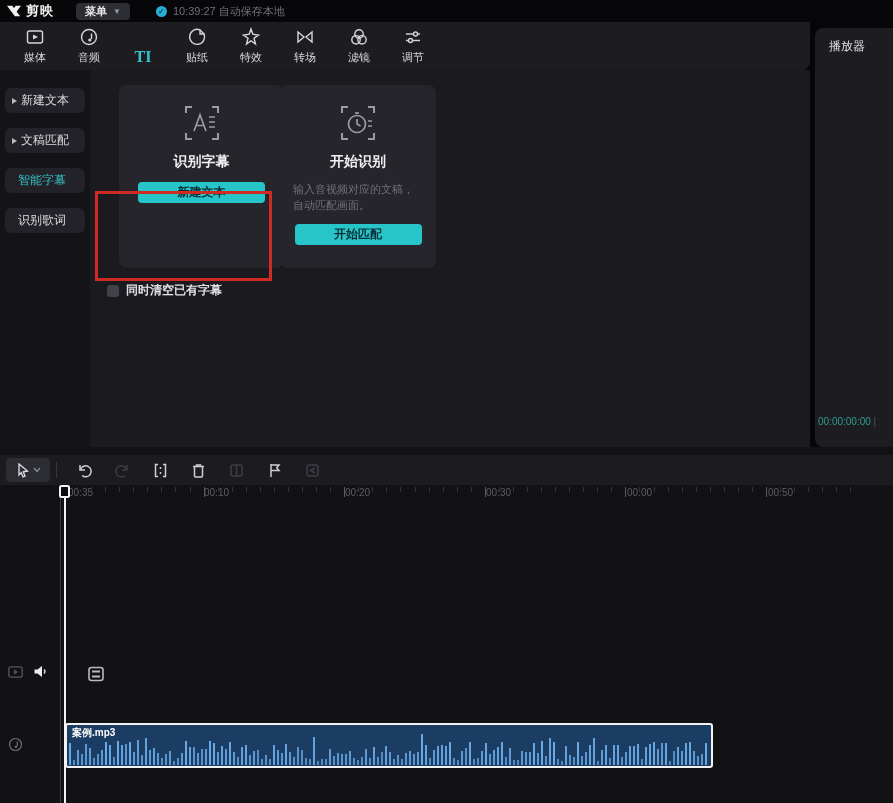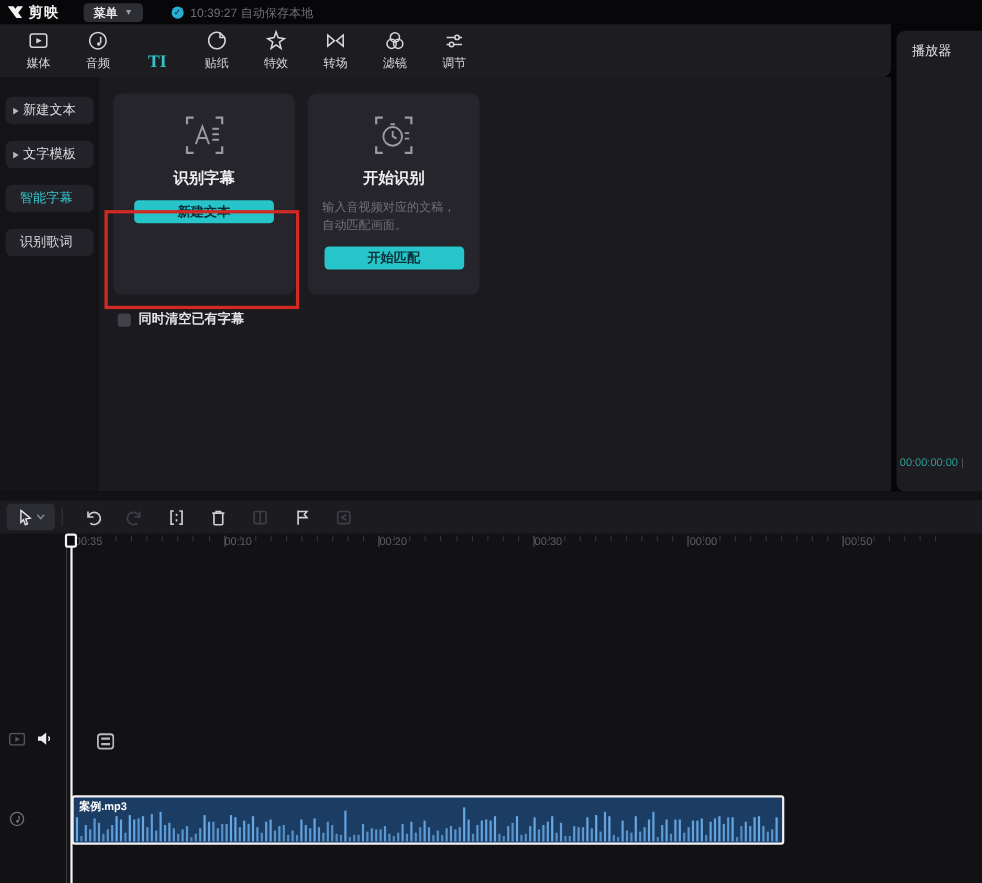--- a/index.html
+++ b/index.html
@@ -171,33 +171,33 @@
     <div class="player-timecode"><span>00:00:00:00</span> <span class="dimsep">|</span></div>
   </div>
 
   <div class="sidebar">
     <div class="side-item" style="top:18px;">
       <span class="tri"></span>
       <span class="side-label">新建文本</span>
     </div>
     <div class="side-item" style="top:58px;">
       <span class="tri"></span>
-      <span class="side-label">文字模板</span>
+      <span class="side-label">文稿匹配</span>
     </div>
     <div class="side-item no-arrow active" style="top:98px;">
       <span class="side-label">智能字幕</span>
     </div>
     <div class="side-item no-arrow" style="top:138px;">
       <span class="side-label">识别歌词</span>
     </div>
   </div>
 
   <div class="panel">
 
-    <div class="card" style="left:13px; width:165px;">
+    <div class="card" style="left:29px; width:165px;">
       <svg class="card-icon" viewBox="0 0 44 44">
         <g stroke="#9a9aa0" stroke-width="2" fill="none">
           <path d="M6 12 V6 H12"></path>
             <path d="M32 6 H38 V12"></path>
             <path d="M38 32 V38 H32"></path>
             <path d="M12 38 H6 V32"></path>
           <path d="M14 30 L20 14 L26 30 M16.5 24.5 H23.5" stroke-width="1.7"></path>
           <path d="M29 16 h6 M29 21 h6 M29 26 h6" stroke-width="1.7"></path>
         </g>
       </svg>

